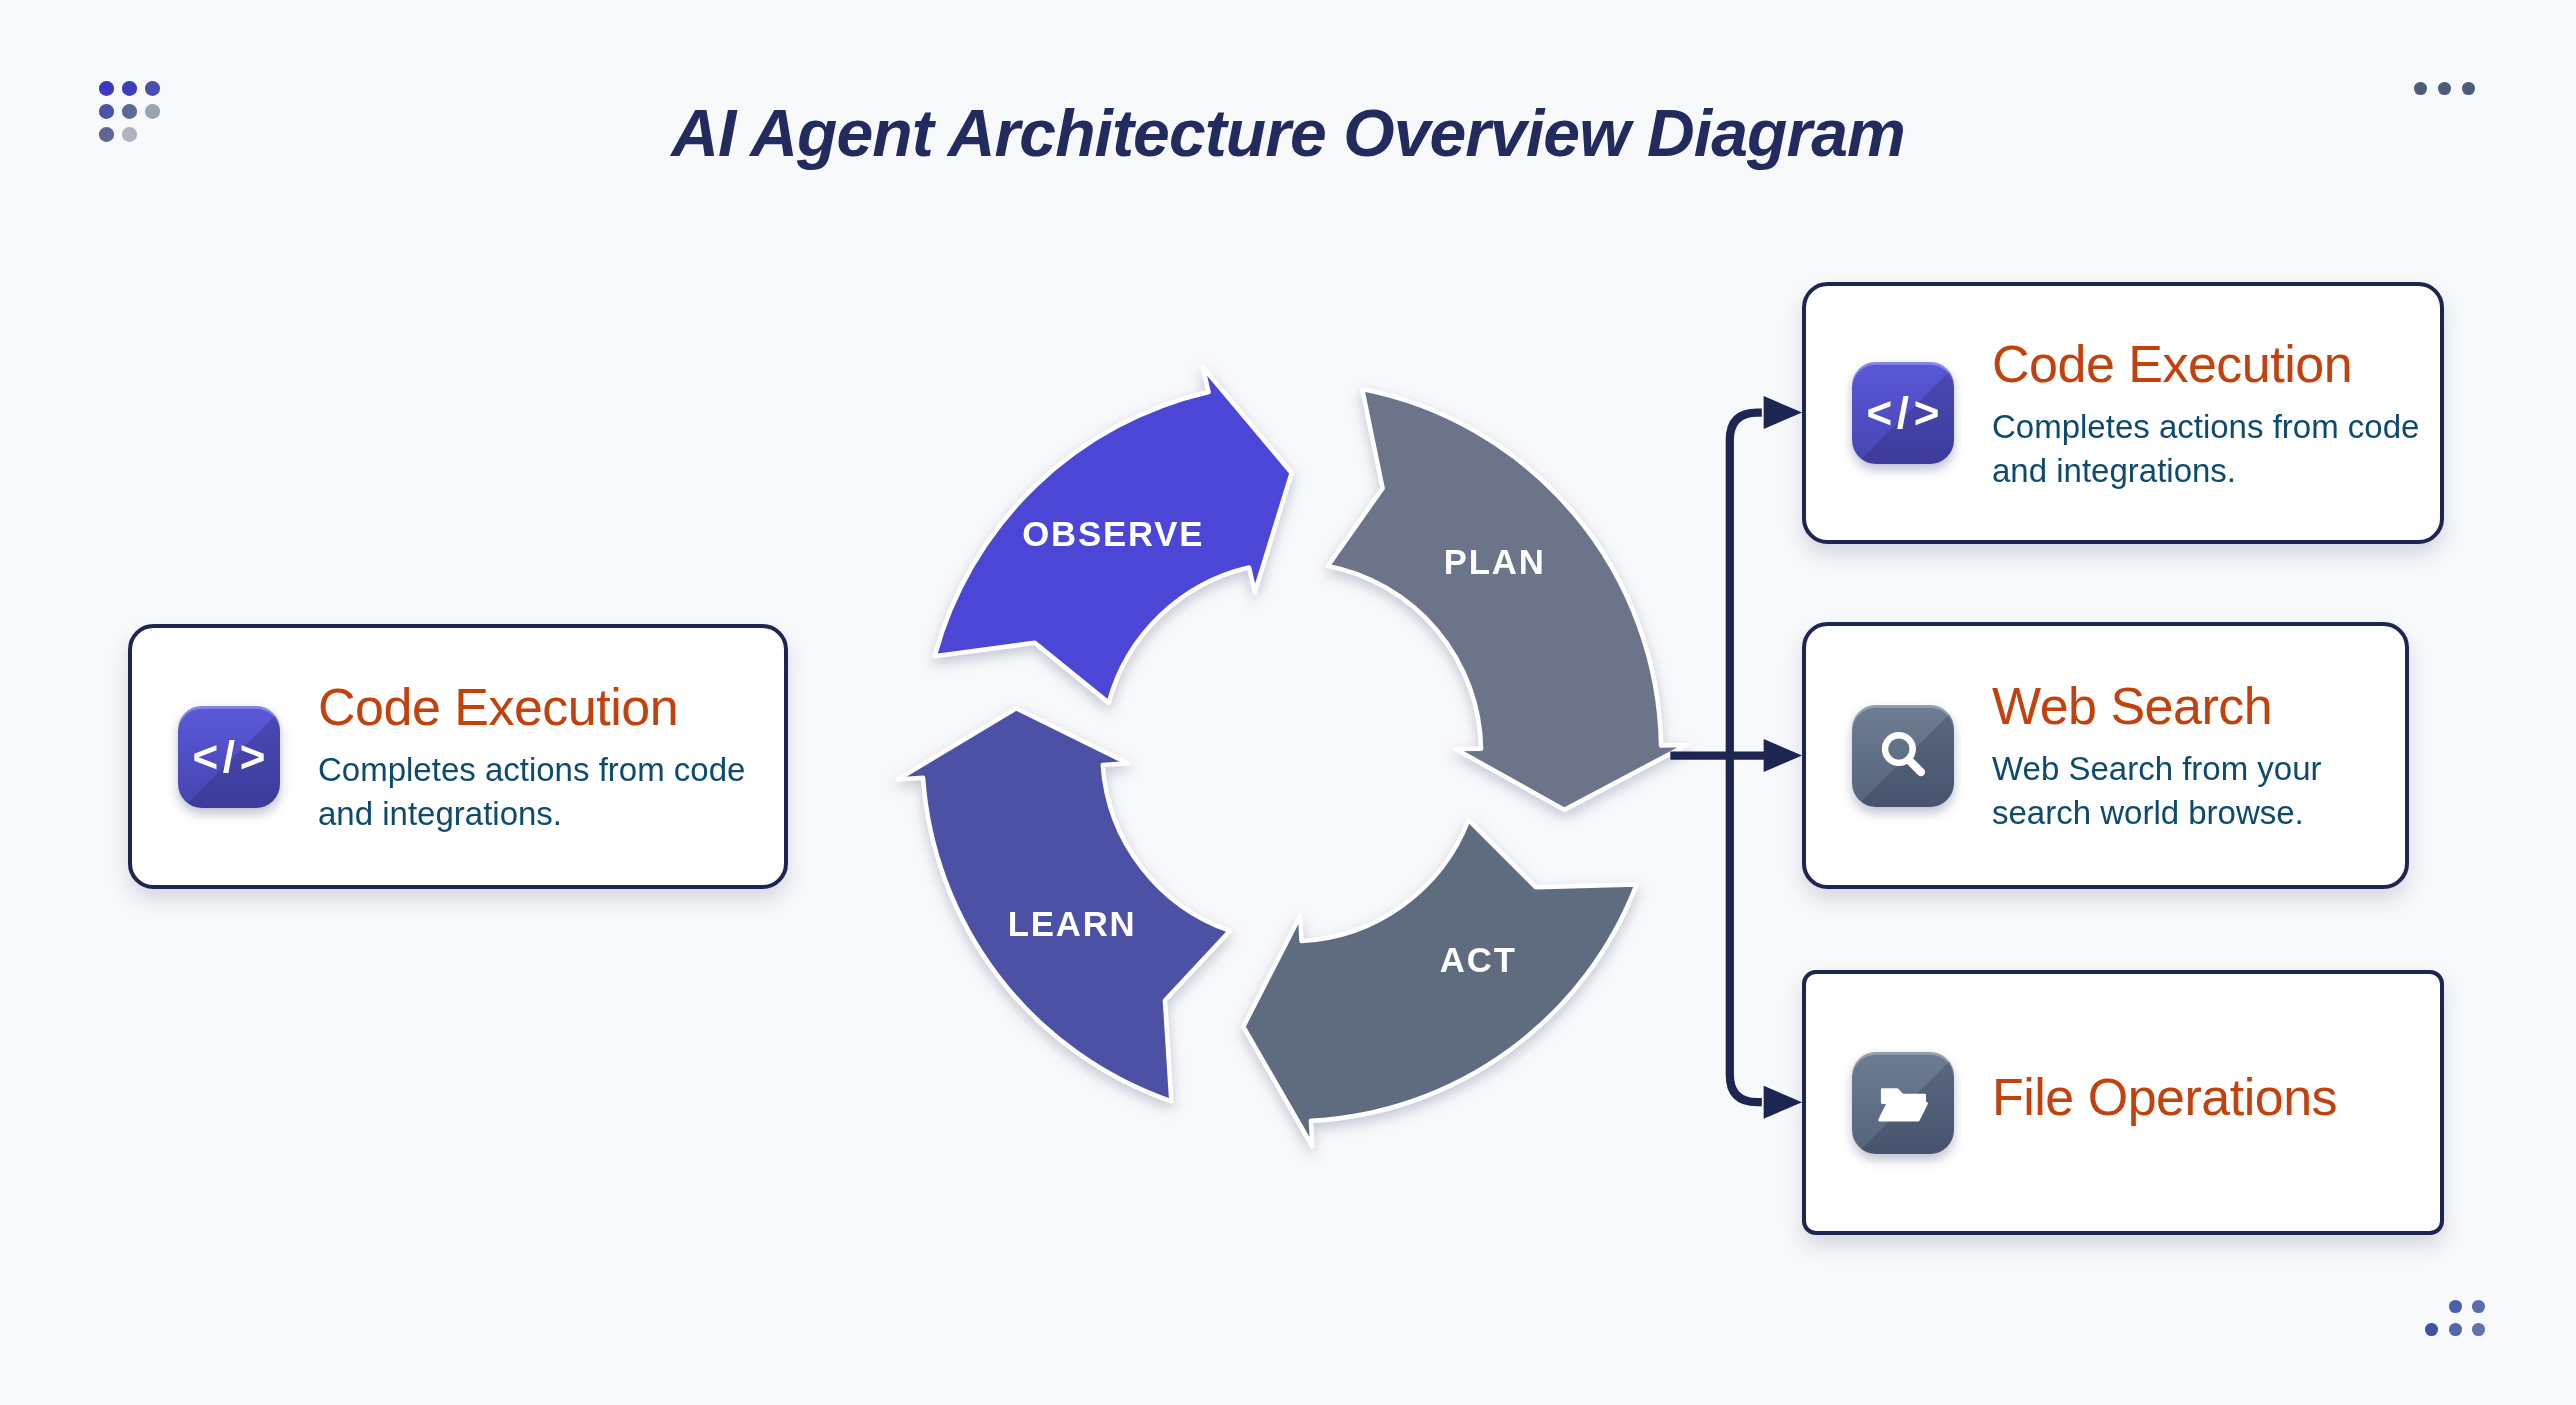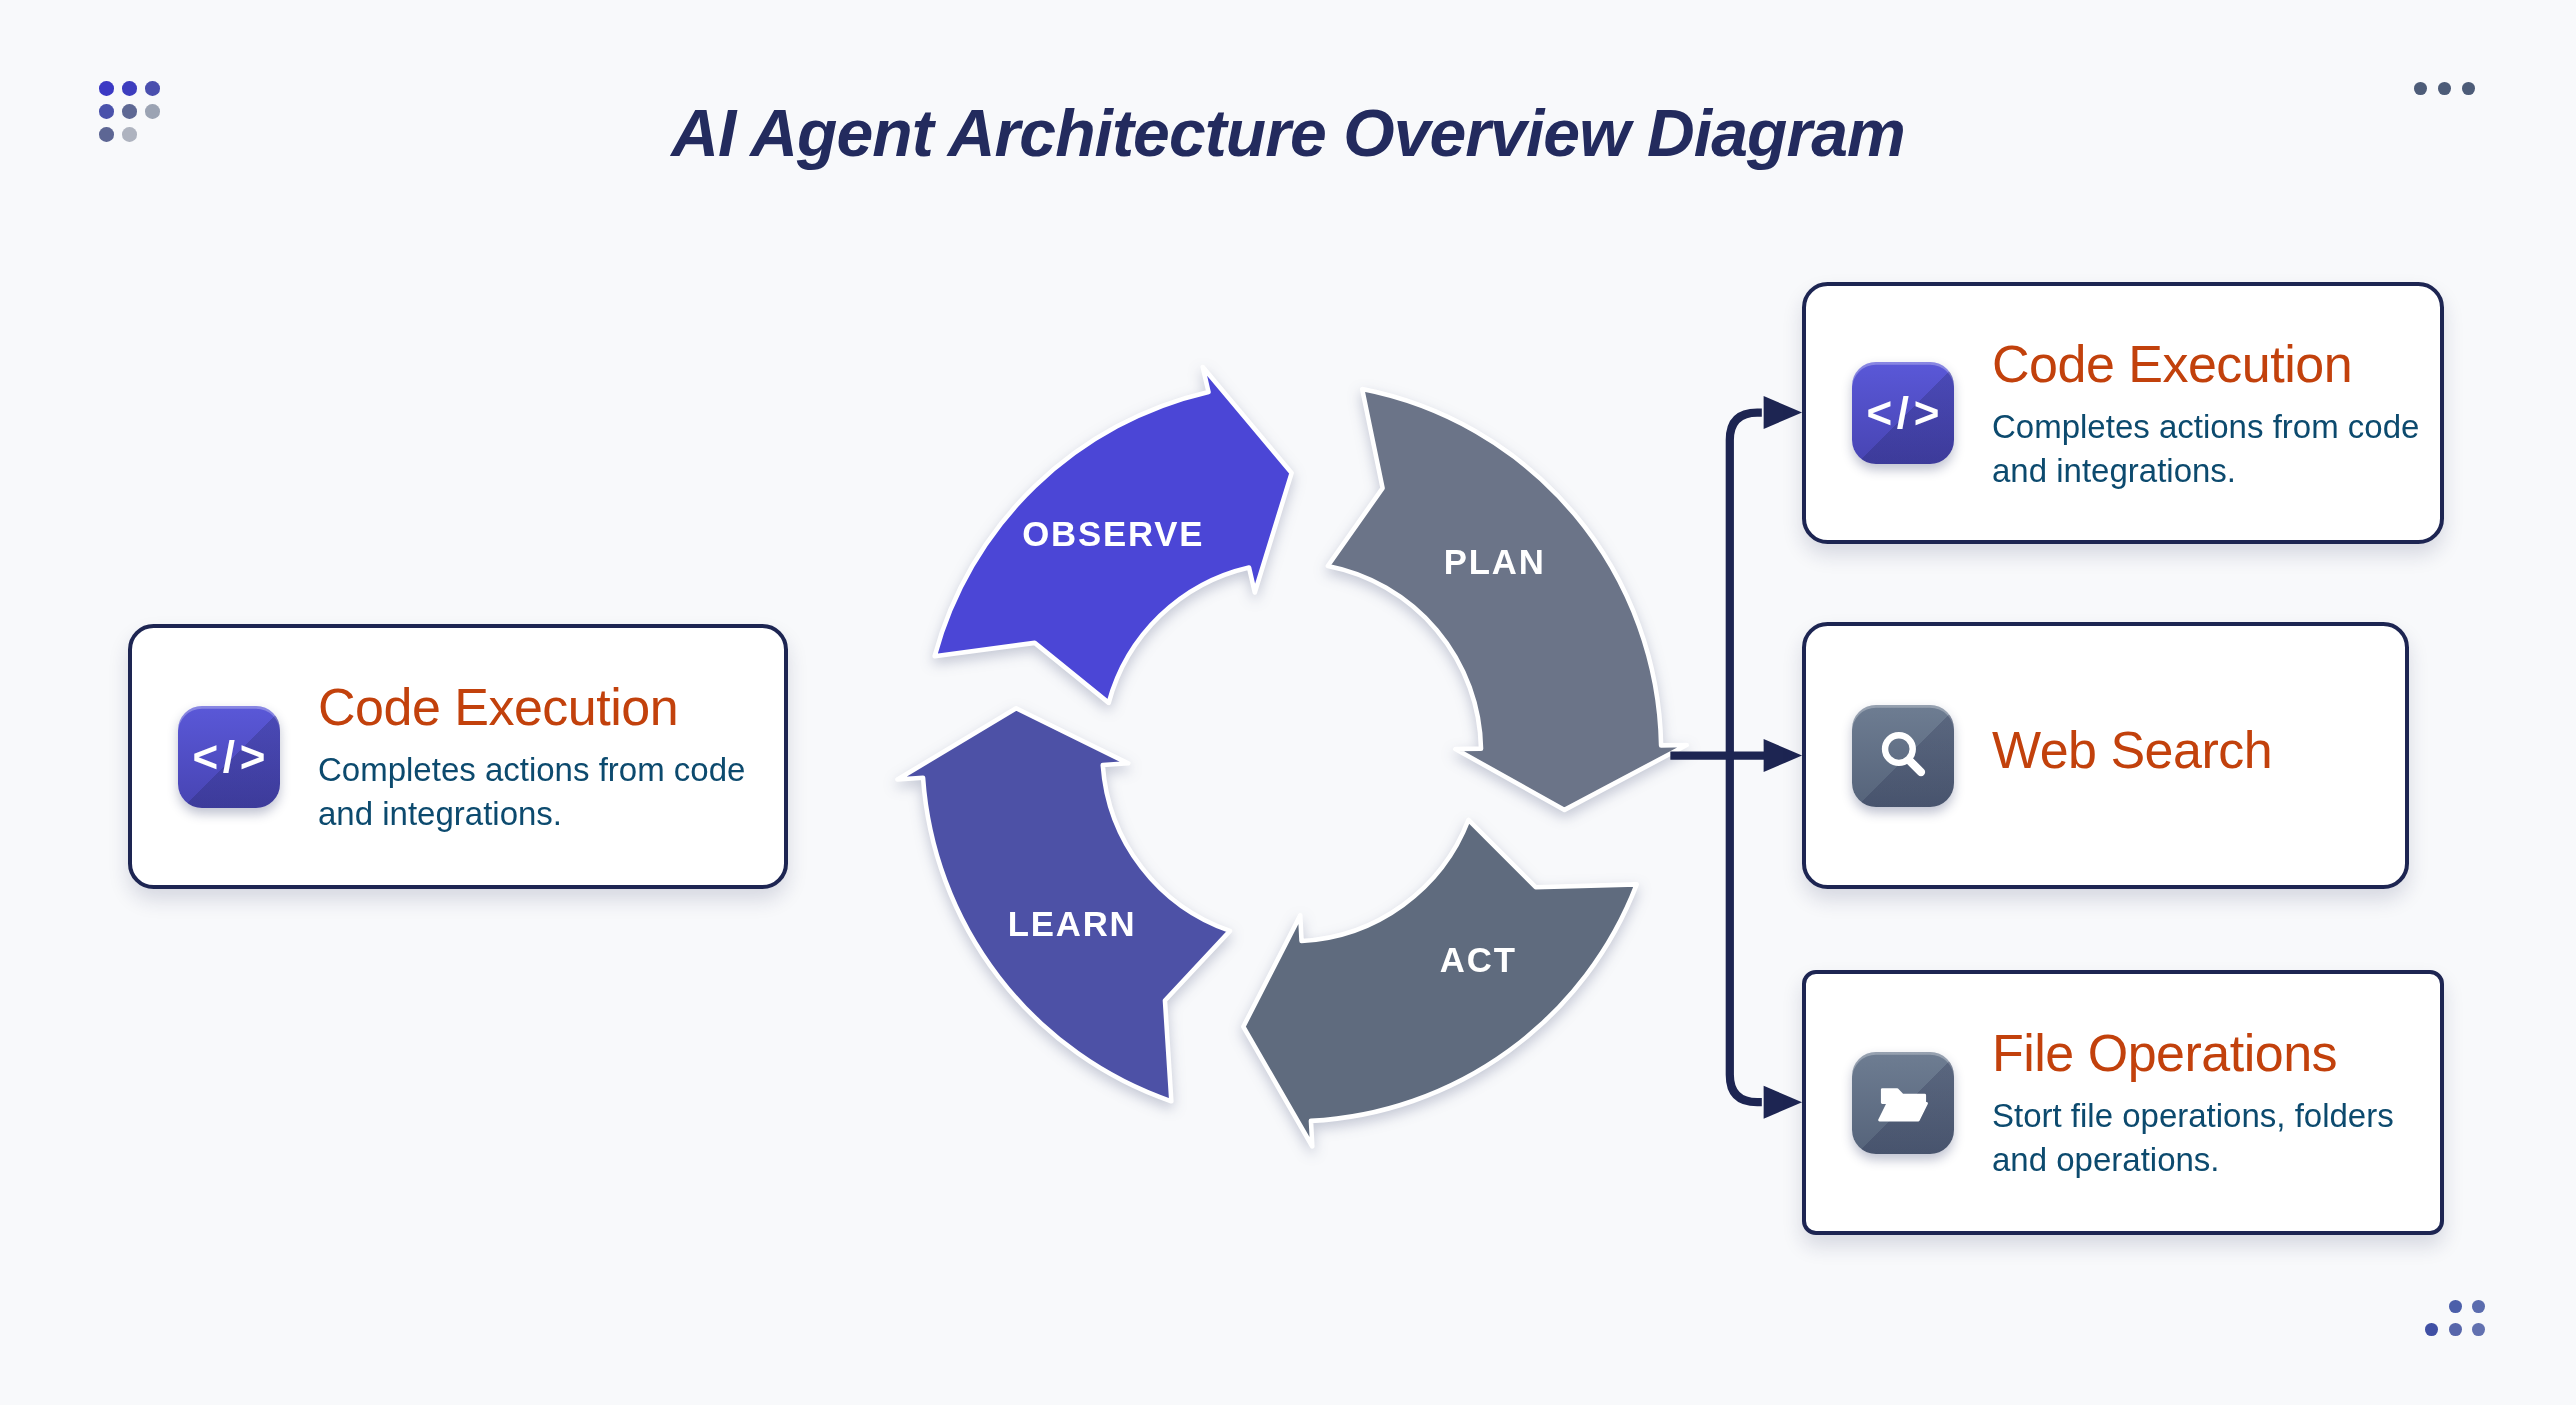--- a/index.html
+++ b/index.html
@@ -128,30 +128,30 @@
 
   <div class="card card-r2">
     <div class="tile tile-slate">
       <svg width="59" height="59" viewBox="0 0 64 64">
         <circle cx="27" cy="25" r="15" fill="none" stroke="#ffffff" stroke-width="7"></circle>
         <line x1="38" y1="37" x2="51" y2="50" stroke="#ffffff" stroke-width="9" stroke-linecap="round"></line>
       </svg>
     </div>
     <div class="card-text">
       <h2>Web Search</h2>
+      <p>Web Search from your search world browse.</p>
     </div>
   </div>
 
   <div class="card card-r3">
     <div class="tile tile-slate">
       <svg width="59" height="59" viewBox="0 0 64 64">
         <path d="M9 18 h16 l6 6 h24 v8 H9 z" fill="#ffffff" stroke="#ffffff" stroke-width="3" stroke-linejoin="round"></path>
         <path d="M15 33 h42 l-9 18 H6 z" fill="#ffffff" stroke="#ffffff" stroke-width="3" stroke-linejoin="round"></path>
       </svg>
     </div>
     <div class="card-text">
       <h2>File Operations</h2>
-      <p>Stort file operations, folders and operations.</p>
     </div>
   </div>
 
 </div>
 
 
 </body></html>

